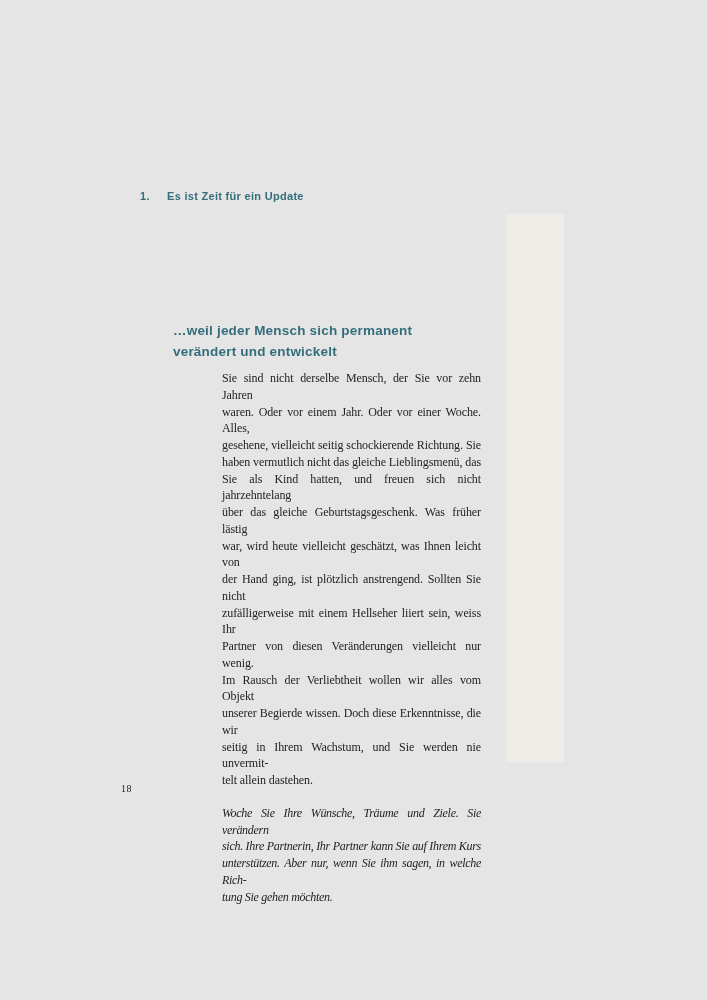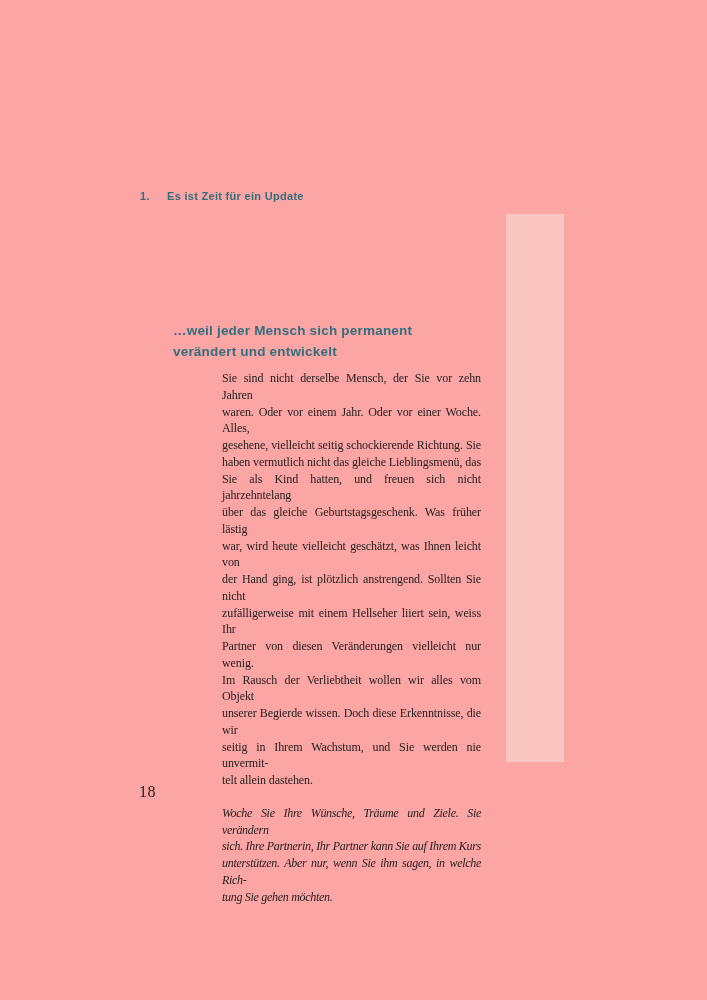--- a/index.html
+++ b/index.html
@@ -5,21 +5,21 @@
   html, body {
     margin: 0;
     padding: 0;
     background: #ffffff;
   }
   .page {
     position: relative;
     width: 707px;
     height: 1000px;
     margin: 0 auto;
-    background: #fca5a5;
+    background: #e5e5e5;
     overflow: hidden;
     font-family: "Liberation Serif", serif;
     color: var(--ink, #26221f);
   }
   
   .scan-band {
     position: absolute;
     left: 506px;
     top: 214px;
     width: 58px;
@@ -79,23 +79,23 @@
     text-align-last: left;
   }
   .body-paragraph.italic {
     font-style: italic;
     letter-spacing: -0.3px;
     margin-top: 6px;
   }
   
   .page-number {
     position: absolute;
-    left: 139px;
+    left: 121px;
     top: 783px;
-    font-size: 16px;
+    font-size: 10px;
     letter-spacing: 0.5px;
   }
 </style>
 </head>
 <body>
 
 <div class="page">
 
   <div class="scan-band"></div>
 

